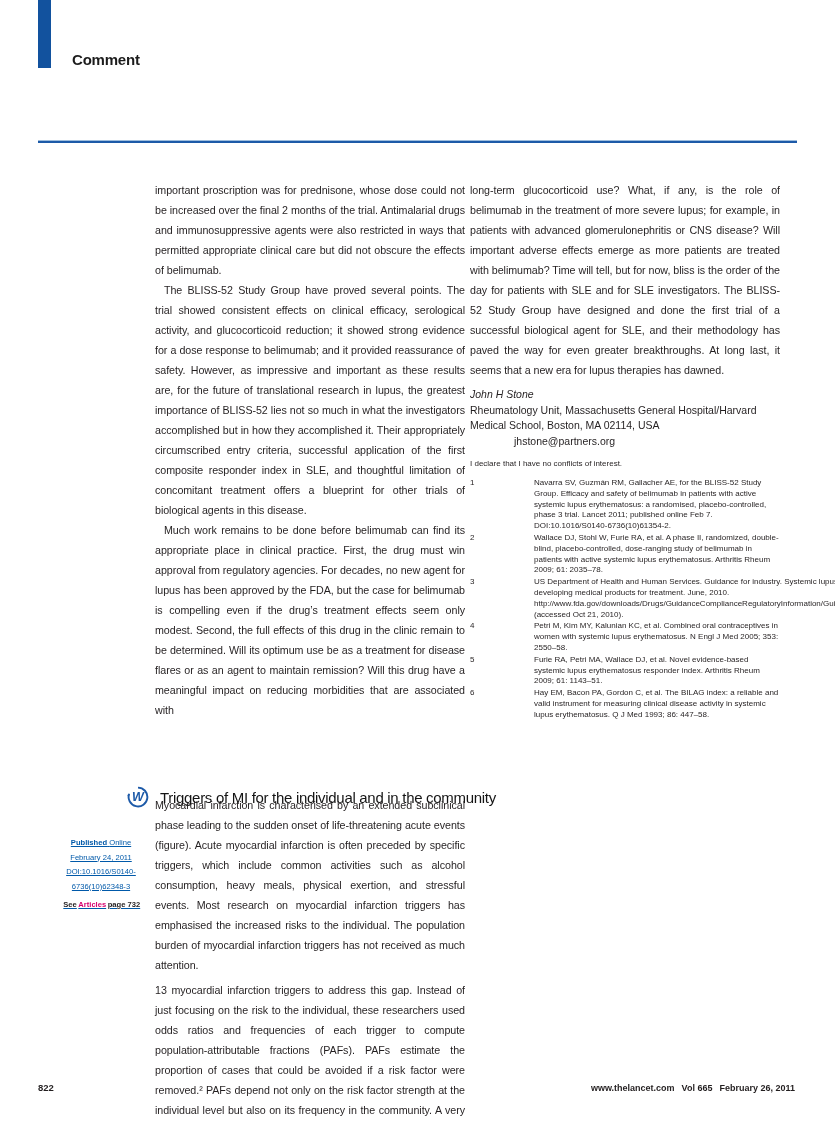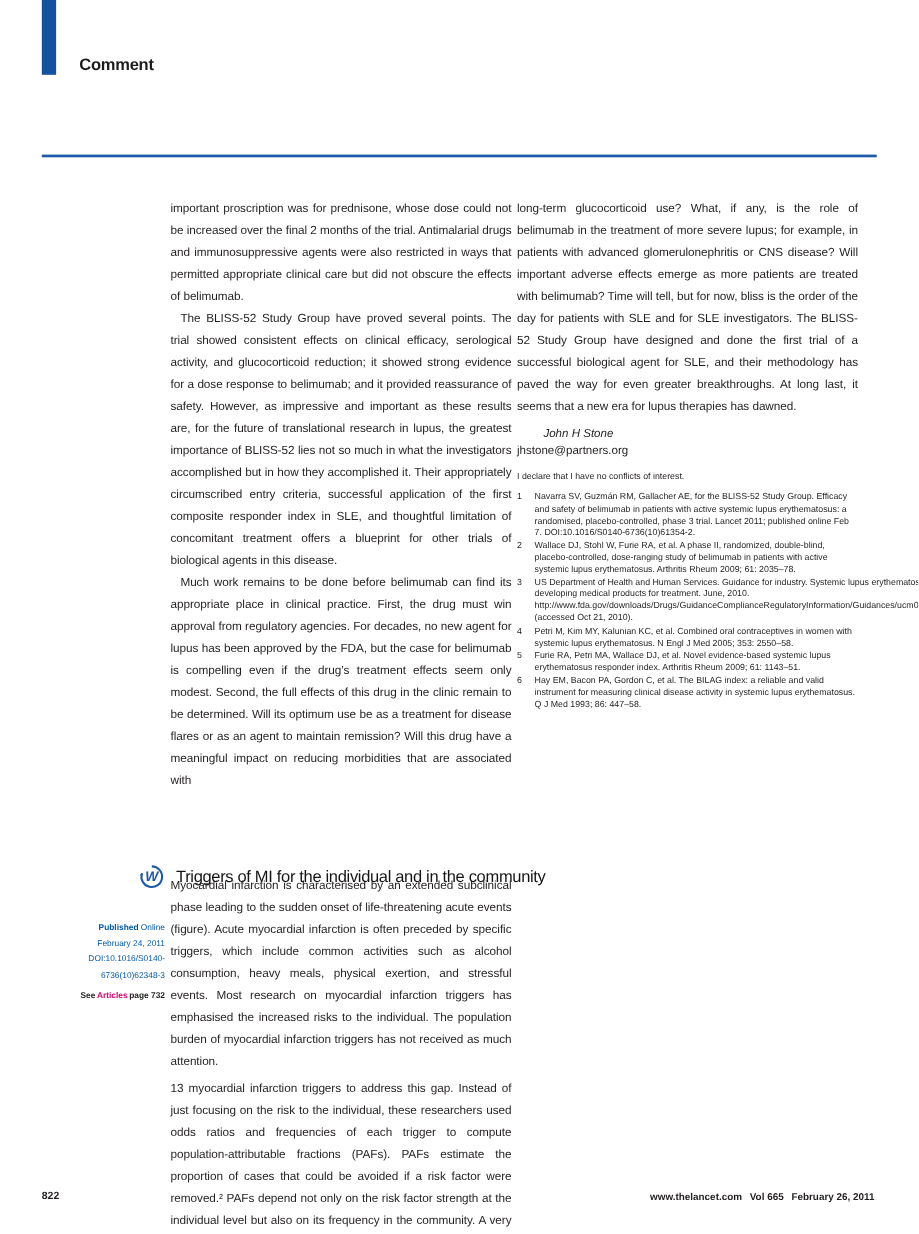--- a/index.html
+++ b/index.html
@@ -14,34 +14,34 @@
   .cols{position:absolute;left:155px;width:635px;display:flex;gap:5px;}
   .col{width:310px;}
   .cols-a1{top:180px;}
   .cols-a2{top:795px;flex-direction:column;}
 
   .body-p{margin:0;font-size:10.7px;line-height:20px;text-align:justify;color:#231f20;
           letter-spacing:-0.05px;}
   .body-p.indent{text-indent:9px;}
 
   .author-block{margin-top:7px;font-size:10.5px;line-height:15.5px;}
-  .author-name{font-style:italic;margin-left:24px;}
-  .author-email{color:#231f20;text-decoration:none;}
+  .author-name{font-style:italic;}
+  .author-email{color:#231f20;text-decoration:none;margin-left:44px;}
   .declaration{margin-top:10px;font-size:8px;line-height:10px;}
   .refs{margin-top:9px;font-size:8px;line-height:10.8px;}
   .ref{display:flex;margin-bottom:1px;}
   .ref-num{width:16px;flex:none;}
-  .ref-text{flex:1;}
+  .ref-text{flex:1;margin-left:48px;}
 
   .a2-header{position:absolute;left:127px;top:786px;display:flex;align-items:center;gap:11px;}
   .web-icon{width:22px;height:22px;flex:none;}
   .a2-title{font-size:15px;font-weight:normal;color:#141414;letter-spacing:-0.3px;white-space:nowrap;}
 
-  .margin-note{position:absolute;left:52px;top:836px;width:98px;text-align:right;
-               font-size:7.6px;line-height:14.5px;color:#0059a9;}
+  .margin-note{position:absolute;left:52px;top:836px;width:98px;text-align:center;
+               font-size:7.6px;line-height:14.5px;color:#0059a9;text-decoration:underline;}
   .mn-bold{font-weight:bold;}
   .see-line{margin-top:4px;color:#231f20;font-weight:bold;}
   .see-line .pink{color:#d6006e;}
   .see-line span{margin-left:1.5px;}
 
   .footer-page{position:absolute;left:38px;top:1082px;font-size:9.5px;font-weight:bold;}
   .footer-right{position:absolute;right:40px;top:1083px;font-size:9px;font-weight:bold;}
   .footer-right span{margin-left:7px;margin-top:40px;}
 </style>
 </head>
@@ -57,20 +57,21 @@
     <div class="col">
       <p class="body-p">important proscription was for prednisone, whose dose could not be increased over the final 2 months of the trial. Antimalarial drugs and immunosuppressive agents were also restricted in ways that permitted appropriate clinical care but did not obscure the effects of belimumab.</p>
       <p class="body-p indent">The BLISS-52 Study Group have proved several points. The trial showed consistent effects on clinical efficacy, serological activity, and glucocorticoid reduction; it showed strong evidence for a dose response to belimumab; and it provided reassurance of safety. However, as impressive and important as these results are, for the future of translational research in lupus, the greatest importance of BLISS-52 lies not so much in what the investigators accomplished but in how they accomplished it. Their appropriately circumscribed entry criteria, successful application of the first composite responder index in SLE, and thoughtful limitation of concomitant treatment offers a blueprint for other trials of biological agents in this disease.</p>
       <p class="body-p indent">Much work remains to be done before belimumab can find its appropriate place in clinical practice. First, the drug must win approval from regulatory agencies. For decades, no new agent for lupus has been approved by the FDA, but the case for belimumab is compelling even if the drug’s treatment effects seem only modest. Second, the full effects of this drug in the clinic remain to be determined. Will its optimum use be as a treatment for disease flares or as an agent to maintain remission? Will this drug have a meaningful impact on reducing morbidities that are associated with</p>
     </div>
     <div class="col">
       <p class="body-p">long-term glucocorticoid use? What, if any, is the role of belimumab in the treatment of more severe lupus; for example, in patients with advanced glomerulonephritis or CNS disease? Will important adverse effects emerge as more patients are treated with belimumab? Time will tell, but for now, bliss is the order of the day for patients with SLE and for SLE investigators. The BLISS-52 Study Group have designed and done the first trial of a successful biological agent for SLE, and their methodology has paved the way for even greater breakthroughs. At long last, it seems that a new era for lupus therapies has dawned.</p>
 
       <div class="author-block">
         <div class="author-name">John H Stone</div>
+        <div>Rheumatology Unit, Massachusetts General Hospital/Harvard Medical School, Boston, MA 02114, USA</div>
         <a class="author-email" href="#">jhstone@partners.org</a>
       </div>
 
       <div class="declaration">I declare that I have no conflicts of interest.</div>
 
       <div class="refs">
         <div class="ref">
           <span class="ref-num">1</span>
           <span class="ref-text">Navarra SV, Guzmán RM, Gallacher AE, for the BLISS-52 Study Group. Efficacy and safety of belimumab in patients with active systemic lupus erythematosus: a randomised, placebo-controlled, phase 3 trial. Lancet 2011; published online Feb 7. DOI:10.1016/S0140-6736(10)61354-2.</span>
         </div>

